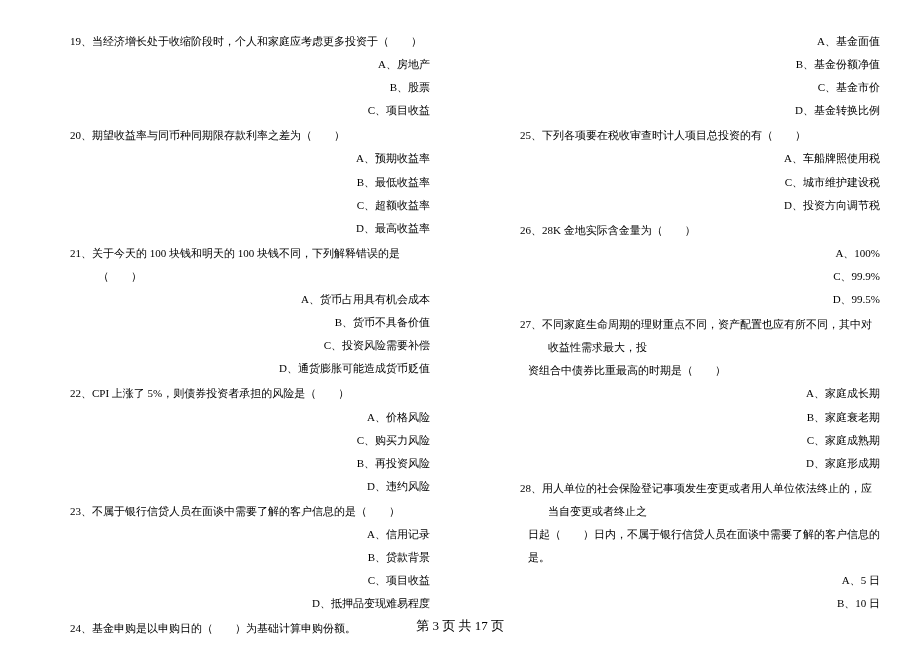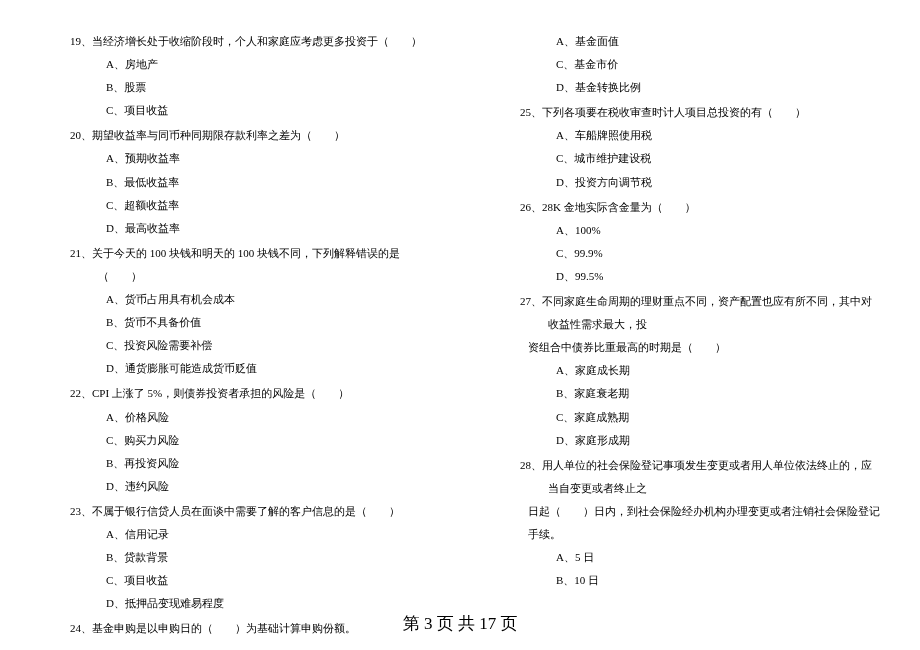--- a/index.html
+++ b/index.html
@@ -27,31 +27,32 @@
     }
     .question {
       margin-bottom: 2px;
     }
     .q-text {
       text-indent: -28px;
       padding-left: 28px;
     }
     .option {
       padding-left: 36px;
+      text-align: right;
     }
     .q-text-indent {
       padding-left: 8px;
     }
     .footer {
       position: absolute;
       bottom: 15px;
       left: 0;
       right: 0;
       text-align: center;
-      font-size: 17px;
+      font-size: 13px;
     }
   </style>
 </head>
 <body>
 
 <div class="content">
   <div class="column">
     <div class="question">
       <div class="q-text">19、当经济增长处于收缩阶段时，个人和家庭应考虑更多投资于（　　）</div>
       <div class="option">A、房地产</div>
@@ -87,20 +88,21 @@
       <div class="option">D、抵押品变现难易程度</div>
     </div>
     <div class="question">
       <div class="q-text">24、基金申购是以申购日的（　　）为基础计算申购份额。</div>
     </div>
   </div>
 
   <div class="column">
     <div class="question">
       <div class="option">A、基金面值</div>
+      <div class="option">B、基金份额净值</div>
       <div class="option">C、基金市价</div>
       <div class="option">D、基金转换比例</div>
     </div>
     <div class="question">
       <div class="q-text">25、下列各项要在税收审查时计人项目总投资的有（　　）</div>
       <div class="option">A、车船牌照使用税</div>
       <div class="option">C、城市维护建设税</div>
       <div class="option">D、投资方向调节税</div>
     </div>
     <div class="question">
@@ -112,21 +114,21 @@
     <div class="question">
       <div class="q-text">27、不同家庭生命周期的理财重点不同，资产配置也应有所不同，其中对收益性需求最大，投</div>
       <div class="q-text-indent">资组合中债券比重最高的时期是（　　）</div>
       <div class="option">A、家庭成长期</div>
       <div class="option">B、家庭衰老期</div>
       <div class="option">C、家庭成熟期</div>
       <div class="option">D、家庭形成期</div>
     </div>
     <div class="question">
       <div class="q-text">28、用人单位的社会保险登记事项发生变更或者用人单位依法终止的，应当自变更或者终止之</div>
-      <div class="q-text-indent">日起（　　）日内，到社会保险经办机构办理变更或者注销社会保险登记手续。</div>
+      <div class="q-text-indent">日起（　　）日内，不属于银行信贷人员在面谈中需要了解的客户信息的是。</div>
       <div class="option">A、5 日</div>
       <div class="option">B、10 日</div>
 
     </div>
   </div>
 </div>
 
 <div class="footer">第 3 页 共 17 页</div>
 
 </body></html>

